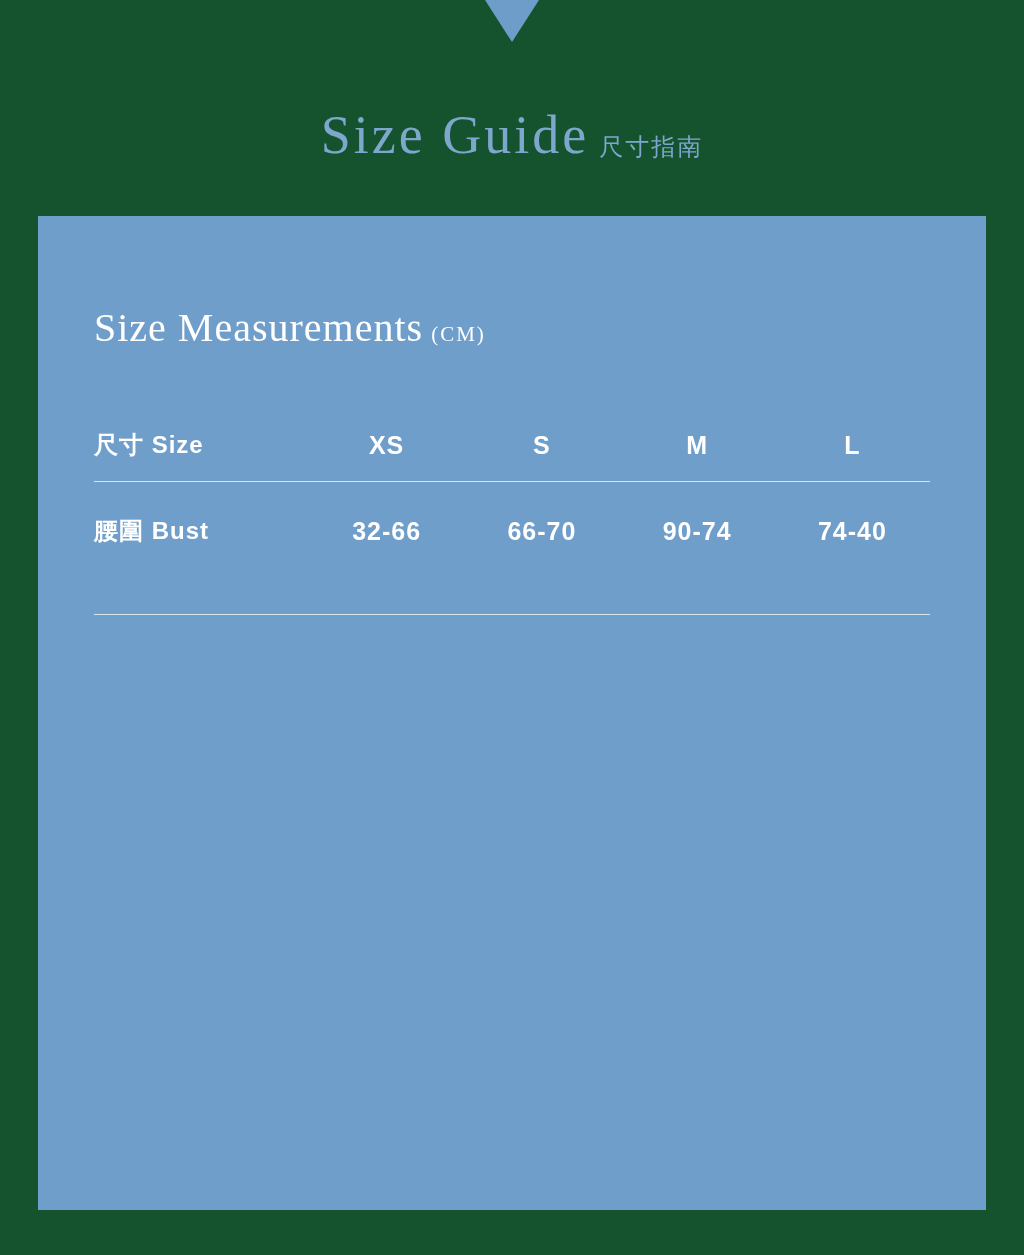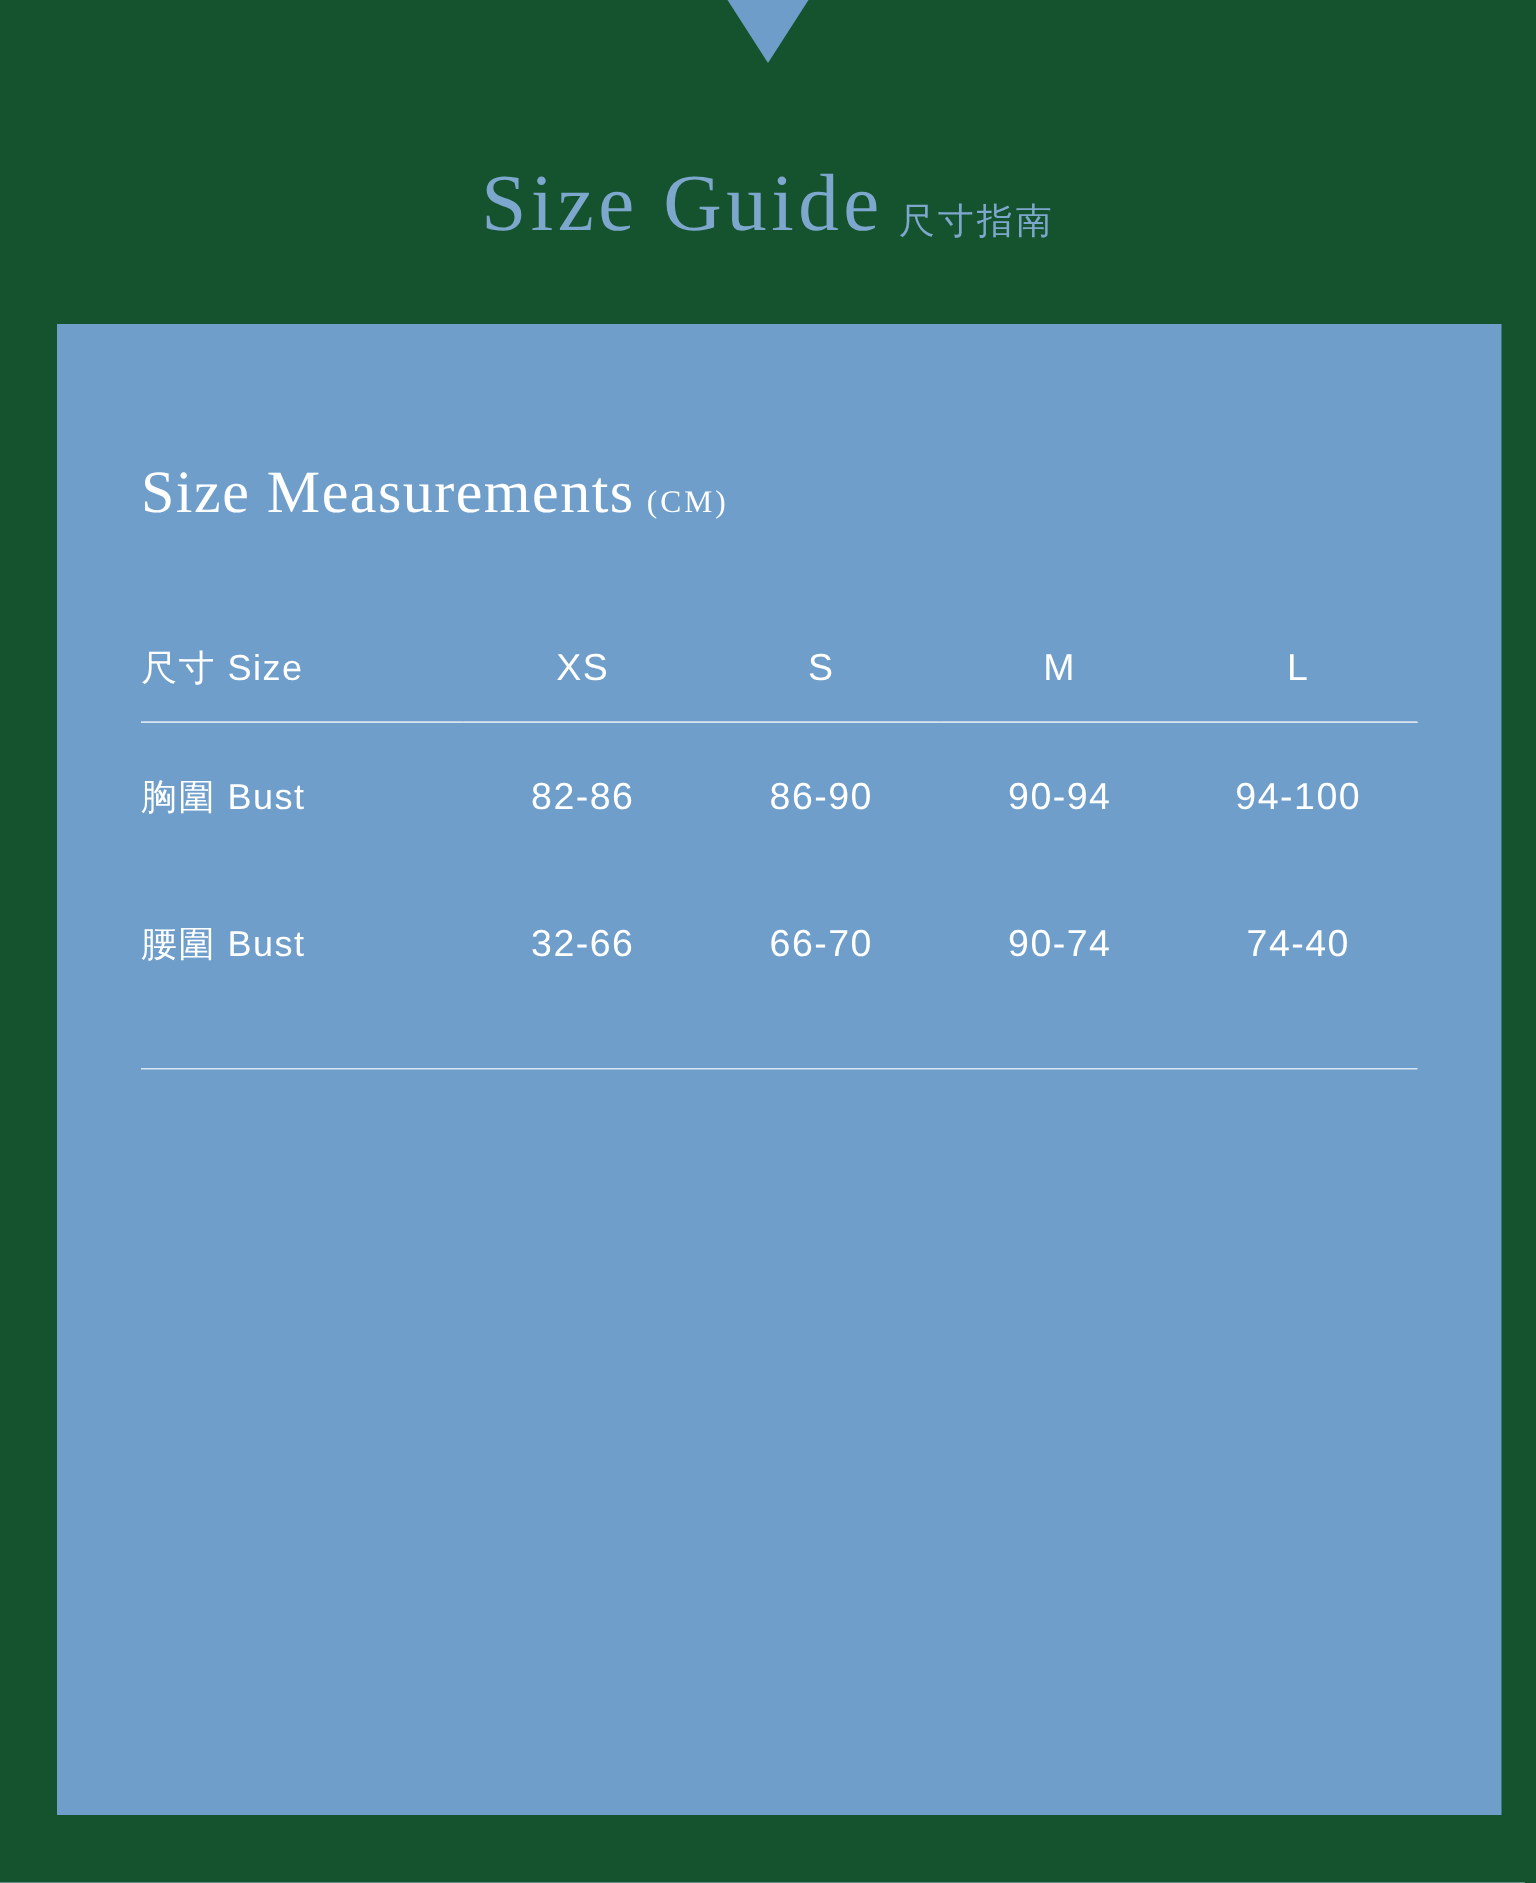--- a/index.html
+++ b/index.html
@@ -67,21 +67,20 @@
   }
 
   
   .panel {
     position: absolute;
     top: 216px;
     left: 38px;
     width: 948px;
     height: 994px;
     background: #6f9ecb;
-    padding-left: 15px;
   }
 
   .panel-inner {
     position: absolute;
     top: 0;
     left: 0;
     right: 0;
     bottom: 0;
     padding: 0 56px;
     box-sizing: border-box;
@@ -107,21 +106,21 @@
   
   table.size-table {
     margin-top: 58px;
     width: 100%;
     border-collapse: collapse;
     color: #ffffff;
     table-layout: fixed;
   }
   table.size-table th,
   table.size-table td {
-    font-weight: 400;
+    font-weight: 700;
     font-size: 25px;
     letter-spacing: 1px;
     padding: 0;
     text-align: center;
     white-space: nowrap;
   }
   table.size-table tr.head-row th {
     height: 72px;
     vertical-align: middle;
   }
@@ -190,27 +189,20 @@
           <tr class="head-row">
             <th class="first-col">尺寸 Size</th>
             <th>XS</th>
             <th>S</th>
             <th>M</th>
             <th>L</th>
           </tr>
         </thead>
         <tbody>
           <tr>
-            <td class="first-col">胸圍 Bust</td>
-            <td>82-86</td>
-            <td>86-90</td>
-            <td>90-94</td>
-            <td>94-100</td>
-          </tr>
-          <tr>
             <td class="first-col">腰圍 Bust</td>
             <td>32-66</td>
             <td>66-70</td>
             <td>90-74</td>
             <td>74-40</td>
           </tr>
         </tbody>
       </table>
 
       <div class="table-bottom-rule"></div>

